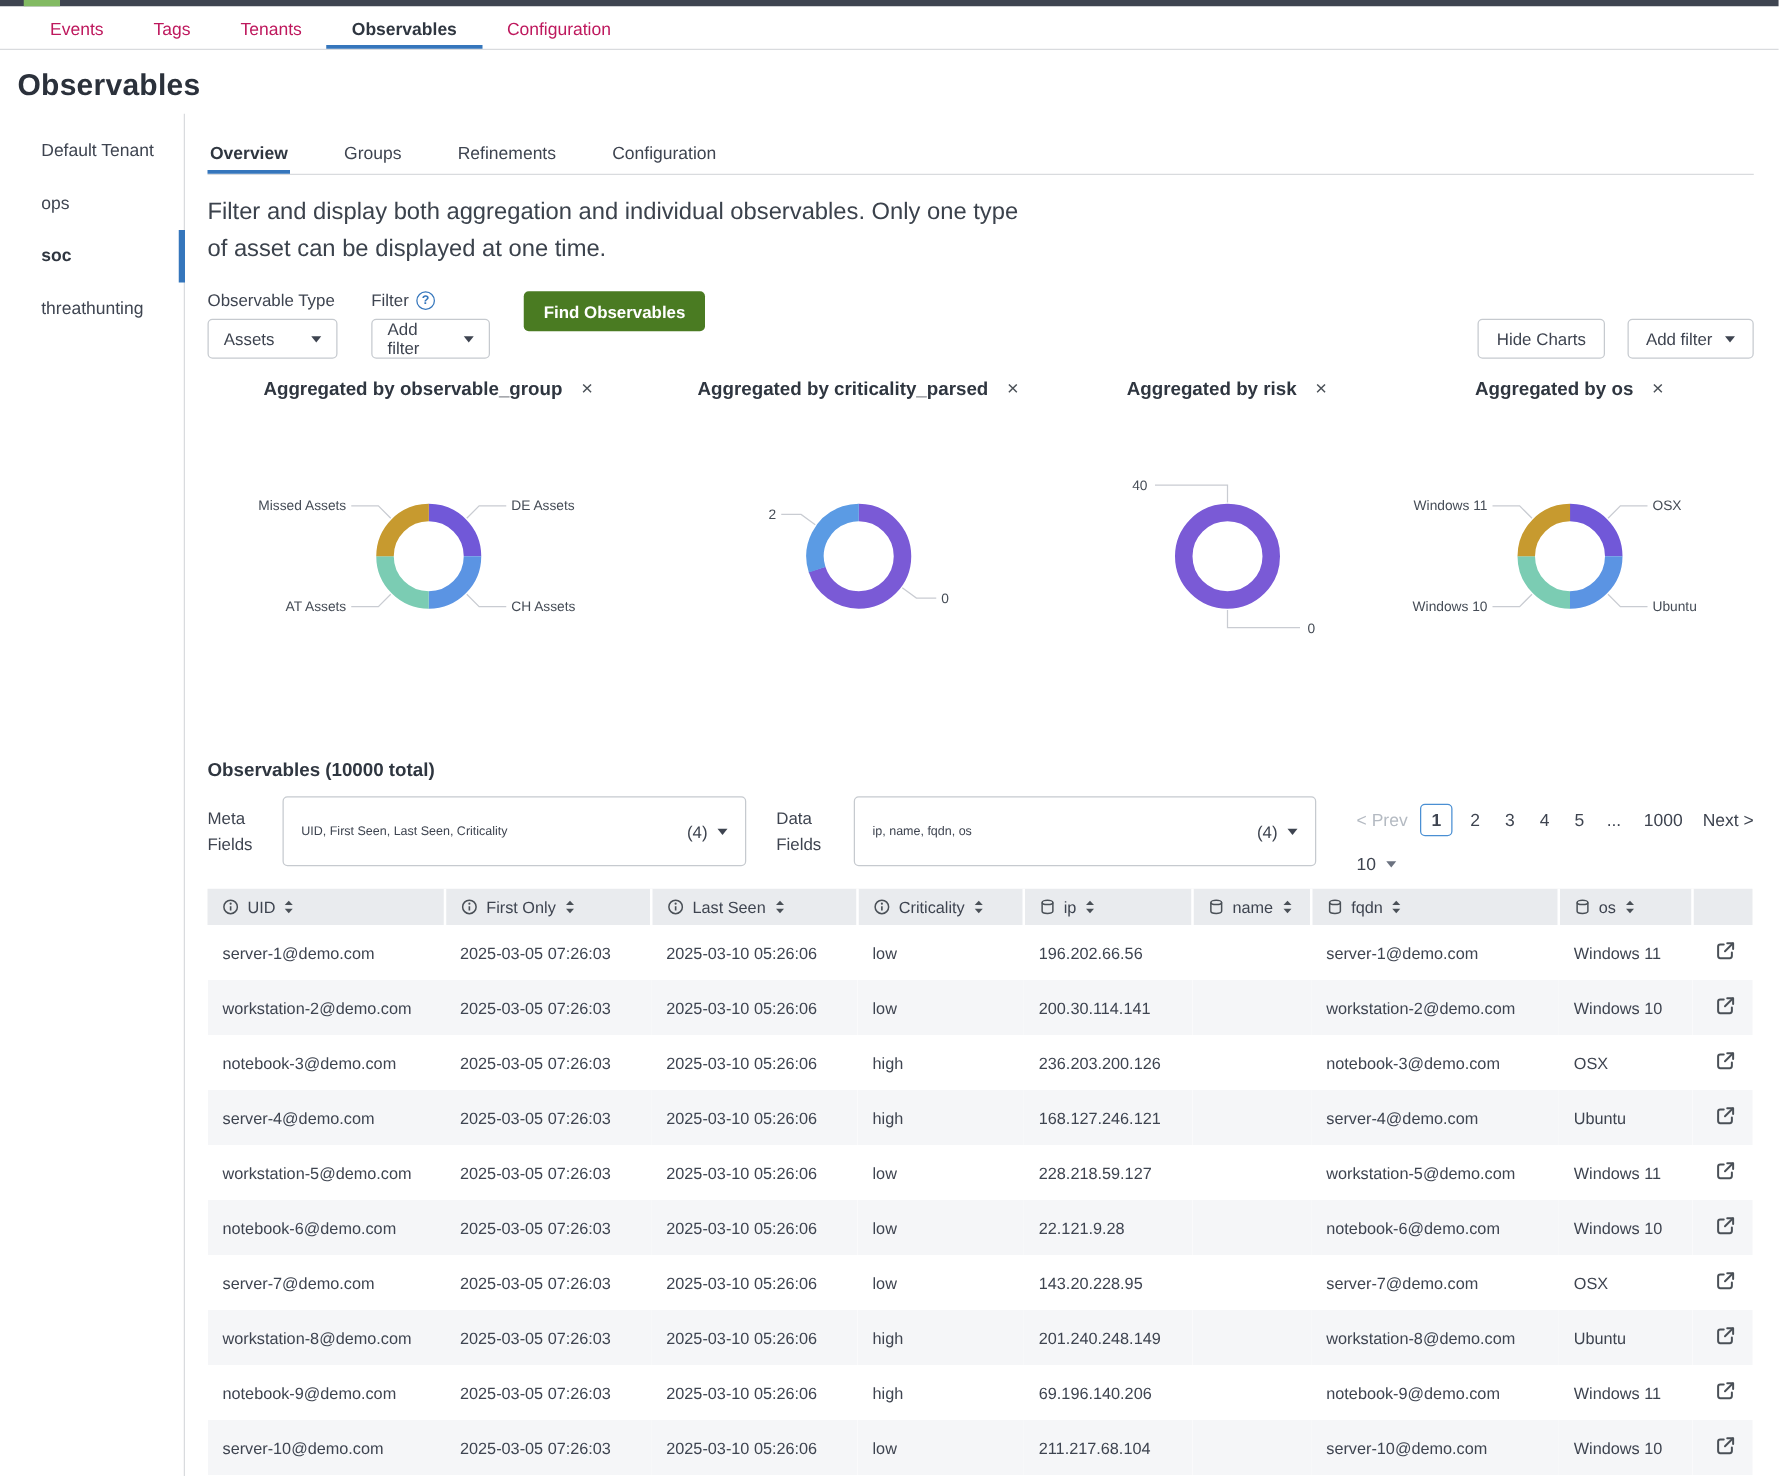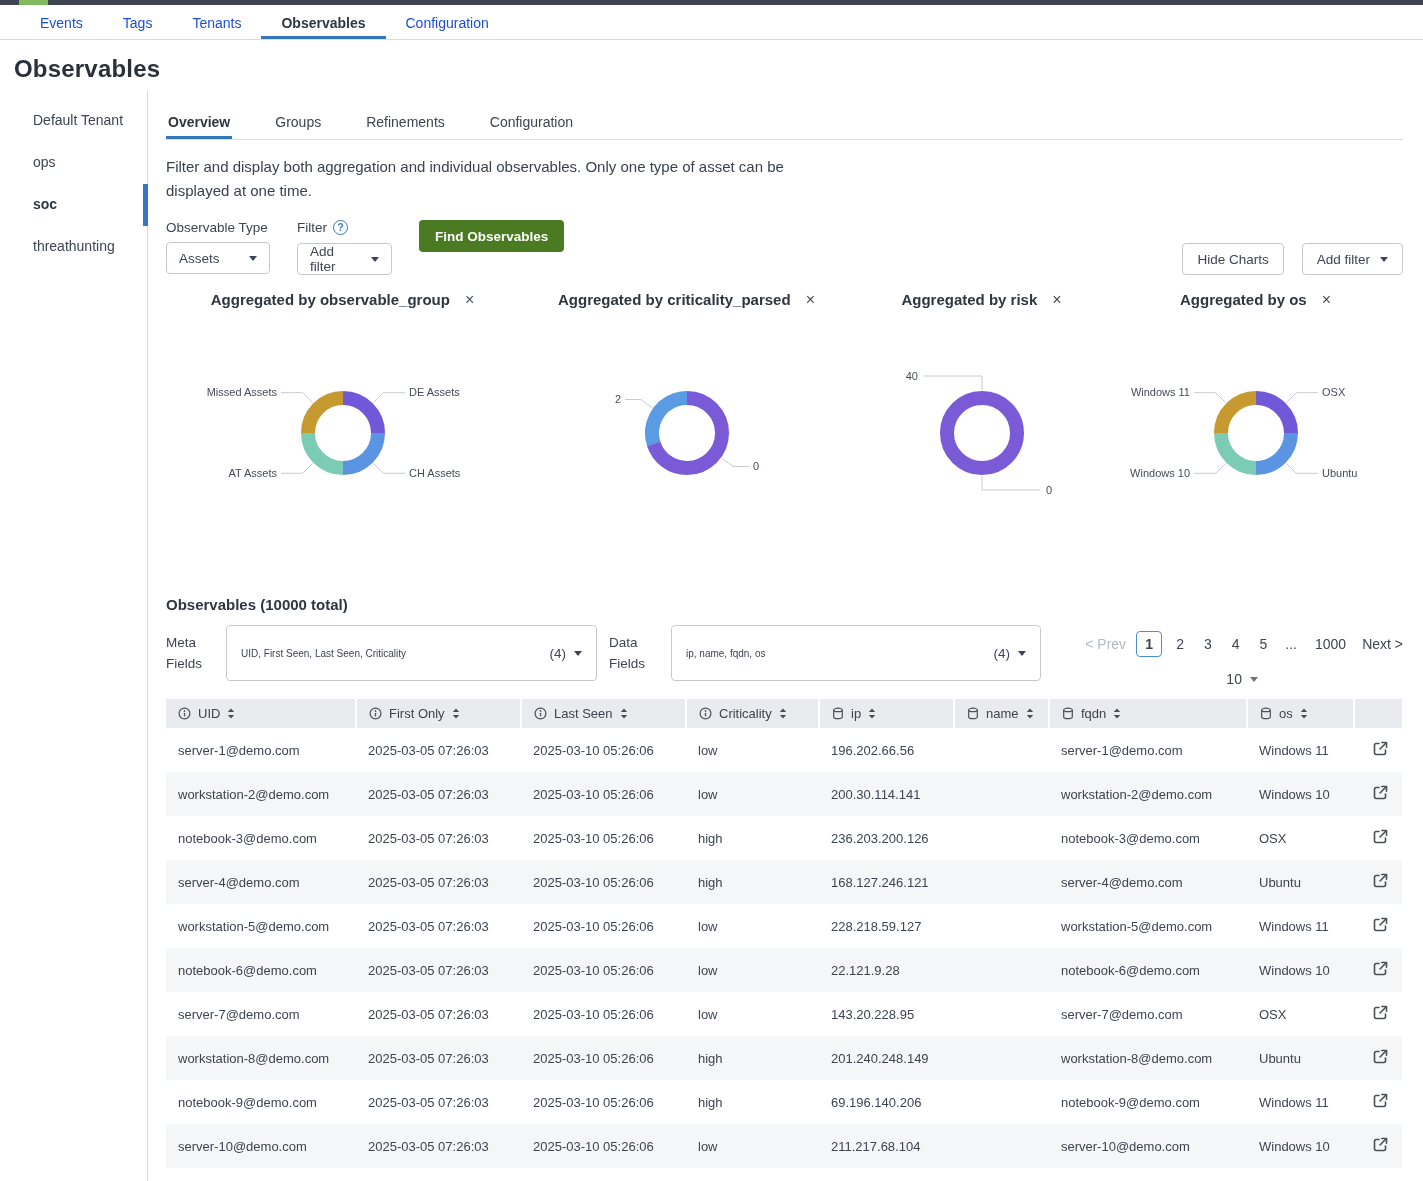--- a/index.html
+++ b/index.html
@@ -3,35 +3,35 @@
 <meta charset="utf-8">
 <style>
   *{box-sizing:border-box;margin:0;padding:0}
   html,body{background:#fff}
   body{width:1423px;min-height:1181px;font-family:"Liberation Sans",sans-serif;color:#3E4450;position:relative}
   
   .topstrip{height:5px;background:#3E4450;position:relative}
   .topstrip-green{position:absolute;left:19px;top:0;width:29px;height:5px;background:#82BA62}
   
   .topnav{display:flex;border-bottom:1px solid #D9DBDE;padding-left:20px;background:#fff}
-  .topnav-item{padding:10px 20px 8px;font-size:14px;cursor:pointer;color:#1d4ed8}
+  .topnav-item{padding:10px 20px 8px;font-size:14px;cursor:pointer;color:#be185d}
   .topnav-item.active{font-weight:700;color:#2F3640;border-bottom:3px solid #3576BC;padding-bottom:5px}
   h1.page-title{font-size:24px;font-weight:700;color:#2B313B;margin:15px 0 8px 14px;letter-spacing:.2px}
   
   .layout{display:flex;align-items:stretch}
   .sidebar{width:148px;border-right:1px solid #D9DBDE;padding-top:8px;flex-shrink:0}
   .side-item{position:relative;padding:13px 0 13px 33px;font-size:14px;cursor:pointer}
   .side-item.active{font-weight:700;color:#2F3640}
   .side-indicator{position:absolute;right:-1px;top:1px;width:5px;height:42px;background:#3576BC}
   main{flex:1;padding:0 20px 30px 18px;min-width:0}
   
   .tabs{display:flex;border-bottom:1px solid #D9DBDE;margin-top:14px}
   .tab{margin-right:41px;padding:9px 2px;font-size:14px;cursor:pointer}
   .tab.active{font-weight:700;color:#2F3640;border-bottom:3px solid #3576BC;padding-bottom:6px}
-  .desc{width:668px;font-size:15px;line-height:1.58;margin:15px 0 18px;color:#3B424C}
+  .desc{width:668px;font-size:19px;line-height:1.58;margin:15px 0 18px;color:#3B424C}
   
   .controls{display:flex;align-items:flex-end;justify-content:space-between}
   .controls-left{display:flex;align-items:flex-start;gap:27px}
   .field-label{font-size:13.5px;margin-bottom:7px;display:flex;align-items:center}
   .select,.ghost-btn{height:32px;border:1px solid #C6CACF;border-radius:4px;background:#fff;display:inline-flex;align-items:center;font-size:13.5px;color:#3E4450;cursor:pointer}
   .select{padding:0 12px;justify-content:space-between}
   .select.obs-type{width:104px}
   .select.add-filter{width:95px;gap:10px}
   .caret{width:0;height:0;border-left:4px solid transparent;border-right:4px solid transparent;border-top:5px solid #3E4450;flex-shrink:0}
   .primary-btn{height:32px;padding:0 16px;background:#4A7B22;border:none;border-radius:4px;color:#fff;font-weight:700;font-size:13.5px;cursor:pointer;font-family:inherit}
@@ -47,34 +47,34 @@
   .chart-card:nth-child(4){width:293px}
   .chart-title-row{display:flex;align-items:center;gap:15px}
   .chart-title{font-size:15px;font-weight:700;color:#2F3640}
   .chart-close{font-size:16px;color:#4A5057;cursor:pointer;line-height:1}
   .chart-card svg{margin-top:20px}
   .callout-text{font-size:11px;fill:#454C56}
   
   .obs-title{font-size:15px;font-weight:700;color:#2F3640;margin:58px 0 12px}
   .table-controls{display:flex;align-items:flex-start}
   .tc-label{width:48px;font-size:13.5px;line-height:1.55;margin-top:8px}
-  .tc-label.data{margin-left:12px}
+  .tc-label.data{margin-left:24px}
   .big-select{height:56px;border:1px solid #C6CACF;border-radius:4px;display:flex;align-items:center;padding:0 14px;cursor:pointer;background:#fff}
   .big-select.meta{width:371px;margin-left:12px}
   .big-select.data{width:370px;margin-left:14px}
   .big-select .value{font-size:10px;flex:1}
   .big-select .count{font-size:13.5px;margin-right:8px}
   .pagination-block{margin-left:auto;padding-top:6px}
   .pagination{display:flex;align-items:center;gap:8px;font-size:14px;justify-content:flex-end}
   .pag-prev{color:#B4BAC2;margin-right:2px;cursor:default}
   .pag-page{padding:0 6px;cursor:pointer}
   .pag-page.current{border:1px solid #4A8FD3;border-radius:4px;width:26px;height:26px;display:inline-flex;align-items:center;justify-content:center;font-weight:700;padding:0}
   .pag-ellipsis{padding:0 4px;color:#3E4450}
   .pag-next{cursor:pointer;margin-left:2px}
-  .page-size{display:flex;justify-content:center;align-items:center;gap:8px;margin-top:14px;font-size:14px;padding-right:4px;cursor:pointer}
+  .page-size{display:flex;justify-content:flex-start;align-items:center;gap:8px;margin-top:14px;font-size:14px;padding-right:4px;cursor:pointer}
   .page-size .caret{border-top-color:#6B7280}
   
   table{border-collapse:collapse;width:1236px;margin-top:12px;table-layout:fixed}
   thead th{background:#E9EBEE;height:29px;font-weight:400;font-size:13px;text-align:left;padding:0 8px 0 12px;border-left:2px solid #fff}
   thead th:first-child{border-left:none}
   .th-inner{display:flex;align-items:center;gap:7px;white-space:nowrap}
   .hicon,.sicon,.link-btn{display:inline-flex;align-items:center}
   tbody td{height:44px;font-size:13px;padding:0 8px 0 12px;color:#3E4450;overflow:hidden;white-space:nowrap}
   tbody tr:nth-child(even){background:#F5F6F8}
   .action-cell{text-align:center}

